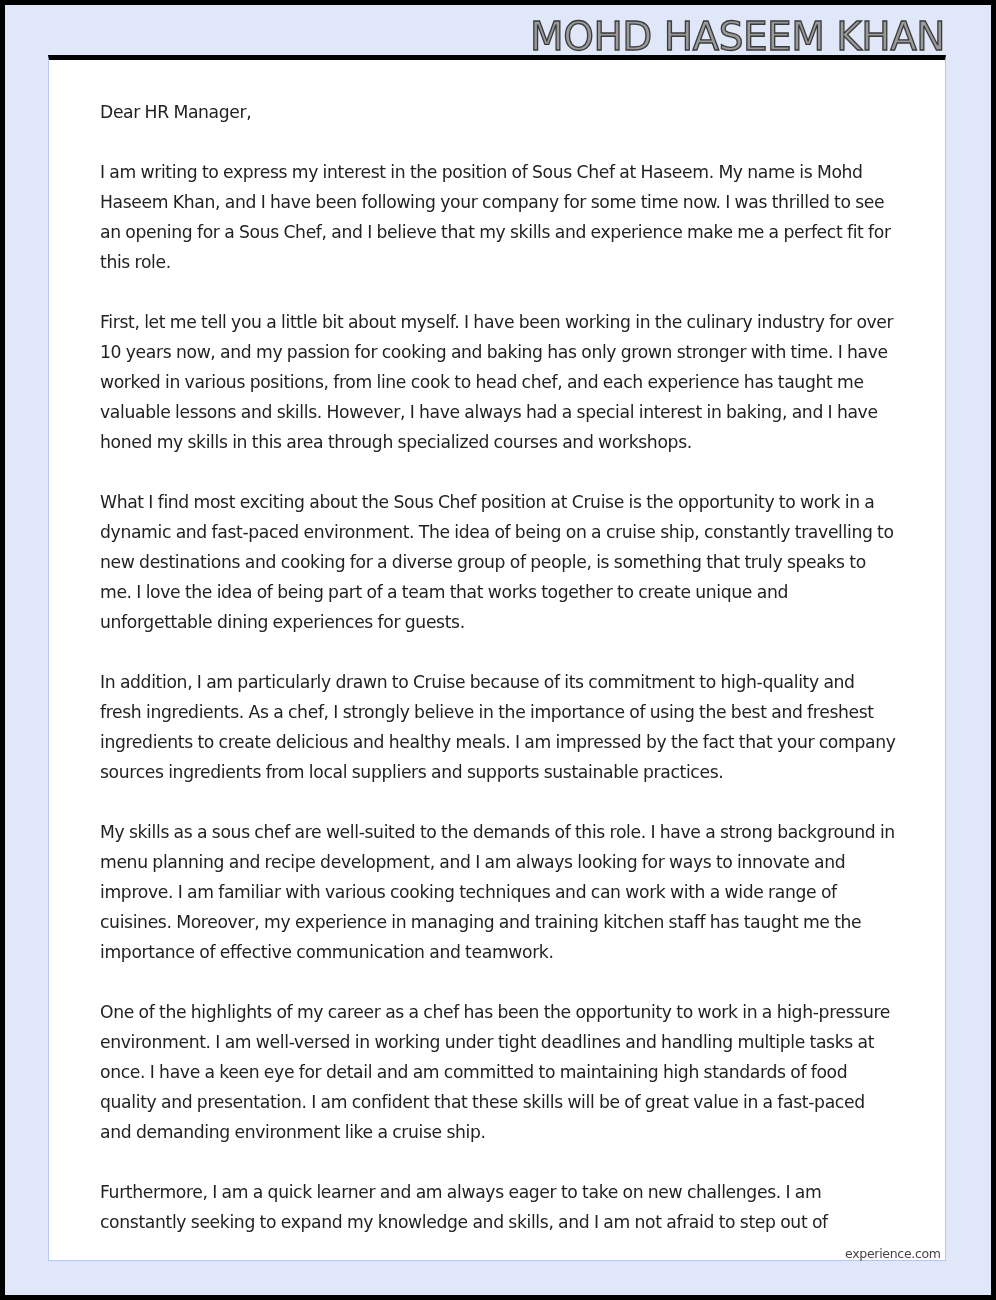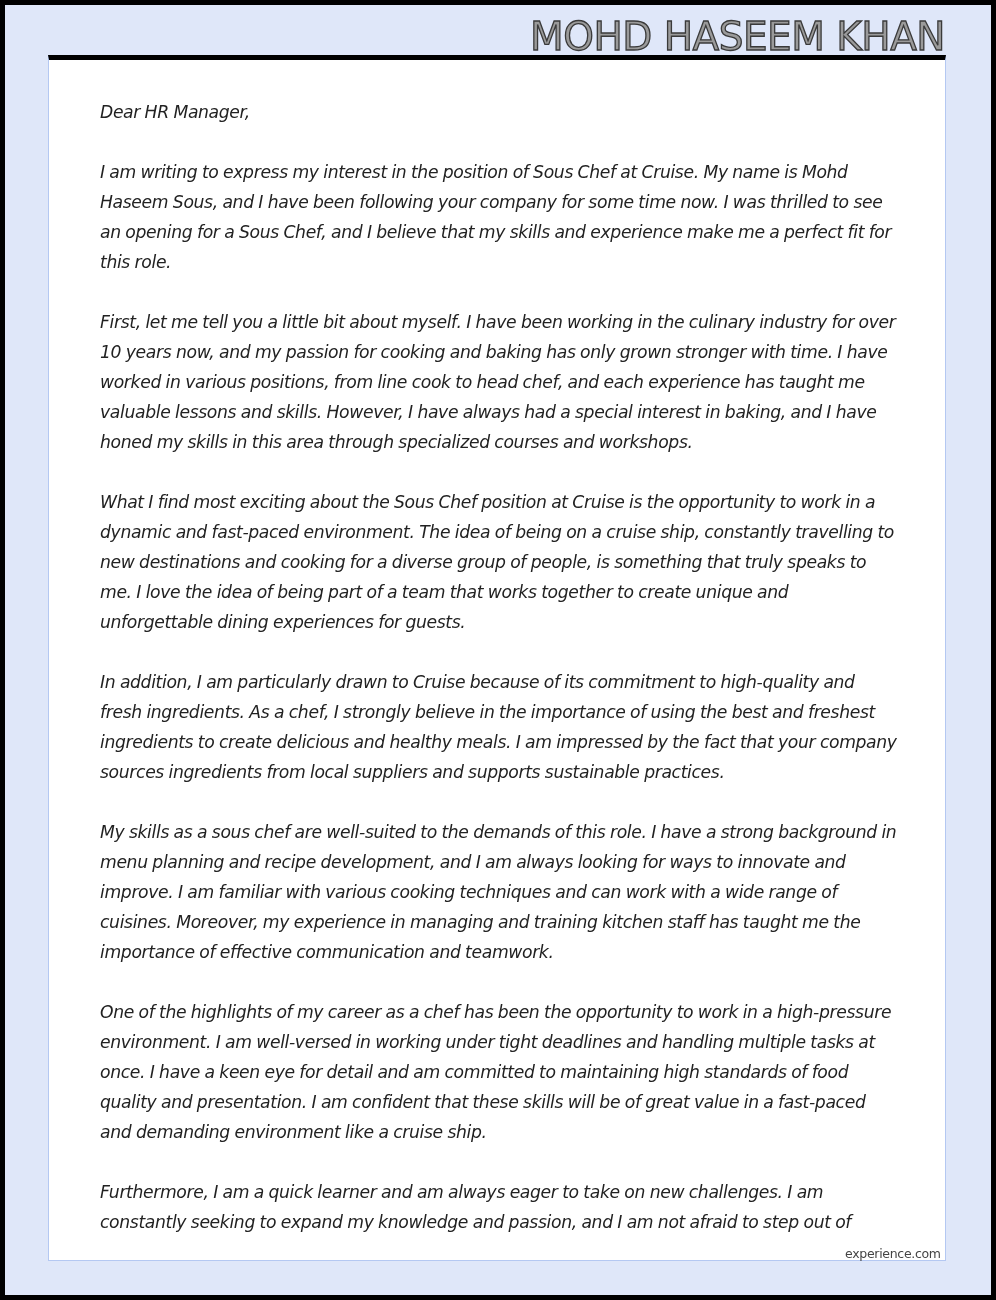--- a/index.html
+++ b/index.html
@@ -57,21 +57,20 @@
     width: 800px;
     font-family: "DejaVu Sans", sans-serif;
     font-size: 17.2px;
     line-height: 30px;
     color: #222222;
     letter-spacing: -0.35px;
     word-spacing: -0.5px;
   }
   .letter p {
     margin: 0 0 30px 0;
-    font-style: italic;
   }
   .watermark {
     position: absolute;
     left: 840px;
     top: 1241px;
     font-family: "DejaVu Sans", sans-serif;
     font-size: 12.5px;
     color: #444;
     letter-spacing: -0.3px;
     white-space: nowrap;
@@ -80,23 +79,23 @@
 </head>
 <body>
 
 <div class="page">
   <h1 class="name-heading">MOHD HASEEM KHAN</h1>
 
   <div class="card"></div>
 
   <div class="letter">
     <p>Dear HR Manager,</p>
-    <p>I am writing to express my interest in the position of Sous Chef at Cruise. My name is Mohd Haseem Sous, and I have been following your company for some time now. I was thrilled to see an opening for a Sous Chef, and I believe that my skills and experience make me a perfect fit for this role.</p>
+    <p>I am writing to express my interest in the position of Sous Chef at Haseem. My name is Mohd Haseem Khan, and I have been following your company for some time now. I was thrilled to see an opening for a Sous Chef, and I believe that my skills and experience make me a perfect fit for this role.</p>
     <p>First, let me tell you a little bit about myself. I have been working in the culinary industry for over 10 years now, and my passion for cooking and baking has only grown stronger with time. I have worked in various positions, from line cook to head chef, and each experience has taught me valuable lessons and skills. However, I have always had a special interest in baking, and I have honed my skills in this area through specialized courses and workshops.</p>
     <p>What I find most exciting about the Sous Chef position at Cruise is the opportunity to work in a dynamic and fast-paced environment. The idea of being on a cruise ship, constantly travelling to new destinations and cooking for a diverse group of people, is something that truly speaks to me. I love the idea of being part of a team that works together to create unique and unforgettable dining experiences for guests.</p>
     <p>In addition, I am particularly drawn to Cruise because of its commitment to high-quality and fresh ingredients. As a chef, I strongly believe in the importance of using the best and freshest ingredients to create delicious and healthy meals. I am impressed by the fact that your company sources ingredients from local suppliers and supports sustainable practices.</p>
     <p>My skills as a sous chef are well-suited to the demands of this role. I have a strong background in menu planning and recipe development, and I am always looking for ways to innovate and improve. I am familiar with various cooking techniques and can work with a wide range of cuisines. Moreover, my experience in managing and training kitchen staff has taught me the importance of effective communication and teamwork.</p>
     <p>One of the highlights of my career as a chef has been the opportunity to work in a high-pressure environment. I am well-versed in working under tight deadlines and handling multiple tasks at once. I have a keen eye for detail and am committed to maintaining high standards of food quality and presentation. I am confident that these skills will be of great value in a fast-paced and demanding environment like a cruise ship.</p>
-    <p>Furthermore, I am a quick learner and am always eager to take on new challenges. I am constantly seeking to expand my knowledge and passion, and I am not afraid to step out of</p>
+    <p>Furthermore, I am a quick learner and am always eager to take on new challenges. I am constantly seeking to expand my knowledge and skills, and I am not afraid to step out of</p>
   </div>
 
   <div class="watermark">experience.com</div>
 </div>
 
 </body></html>

